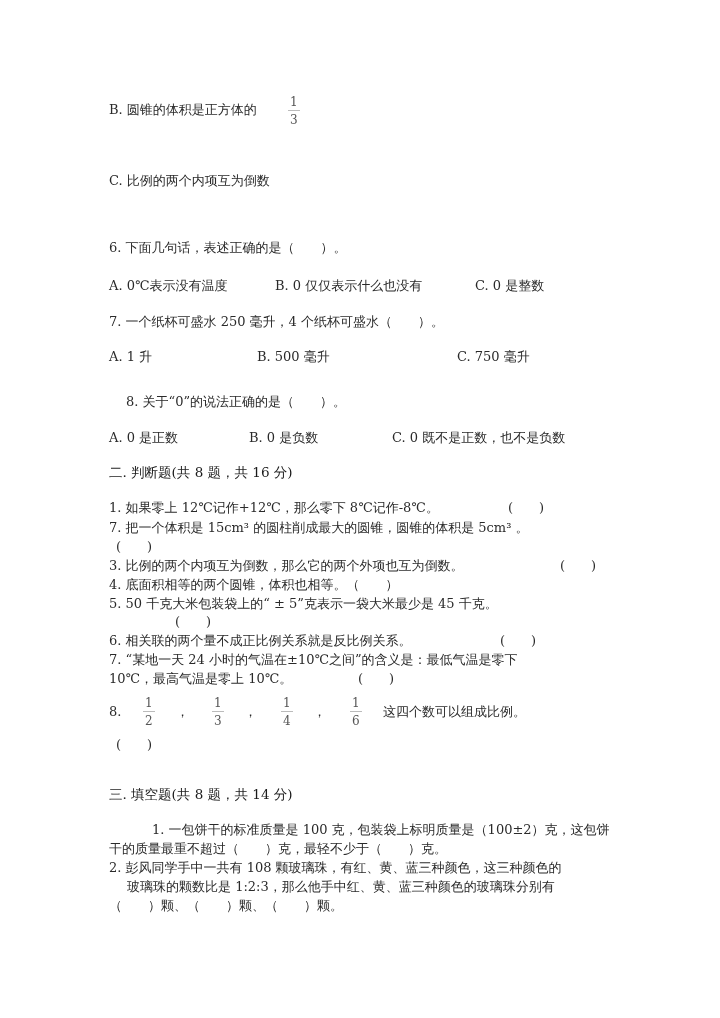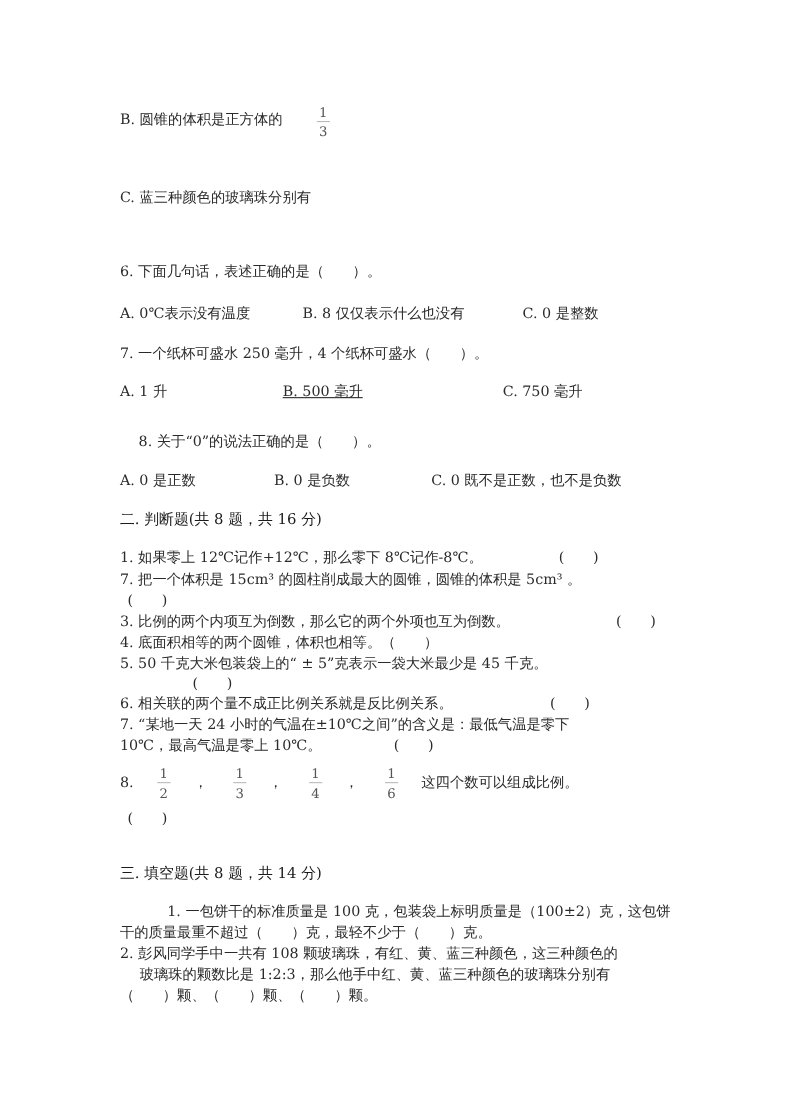--- a/index.html
+++ b/index.html
@@ -18,30 +18,30 @@
   .frac .den { padding-top: 3px; }
 </style>
 </head>
 <body>
 
 <div class="abs" style="left:109px;top:103px;">B. 圆锥的体积是正方体的</div>
 <div class="frac" style="left:288px;top:96px;">
   <span class="num">1</span>
   <span class="den">3</span>
 </div>
-<div class="abs" style="left:109px;top:174px;">C. 蓝三种颜色的玻璃珠分别有</div>
+<div class="abs" style="left:109px;top:174px;">C. 比例的两个内项互为倒数</div>
 
 <div class="abs" style="left:109px;top:241px;">6. 下面几句话，表述正确的是（　　）。</div>
 <div class="abs" style="left:109px;top:279px;">A. 0℃表示没有温度</div>
-<div class="abs" style="left:275px;top:279px;">B. 8 仅仅表示什么也没有</div>
+<div class="abs" style="left:275px;top:279px;">B. 0 仅仅表示什么也没有</div>
 <div class="abs" style="left:475px;top:279px;">C. 0 是整数</div>
 
 <div class="abs" style="left:109px;top:315px;">7. 一个纸杯可盛水 250 毫升，4 个纸杯可盛水（　　）。</div>
 <div class="abs" style="left:109px;top:350px;">A. 1 升</div>
-<div class="abs" style="left:257px;top:350px;text-decoration:underline;">B. 500 毫升</div>
+<div class="abs" style="left:257px;top:350px;">B. 500 毫升</div>
 <div class="abs" style="left:457px;top:350px;">C. 750 毫升</div>
 
 <div class="abs" style="left:126px;top:395px;">8. 关于“0”的说法正确的是（　　）。</div>
 <div class="abs" style="left:109px;top:431px;">A. 0 是正数</div>
 <div class="abs" style="left:249px;top:431px;">B. 0 是负数</div>
 <div class="abs" style="left:392px;top:431px;">C. 0 既不是正数，也不是负数</div>
 
 <div class="abs bold" style="left:109px;top:466px;">二. 判断题(共 8 题，共 16 分)</div>
 <div class="abs" style="left:109px;top:501px;">1. 如果零上 12℃记作+12℃，那么零下 8℃记作-8℃。</div>
 <div class="abs" style="left:508px;top:501px;">(　　)</div>

